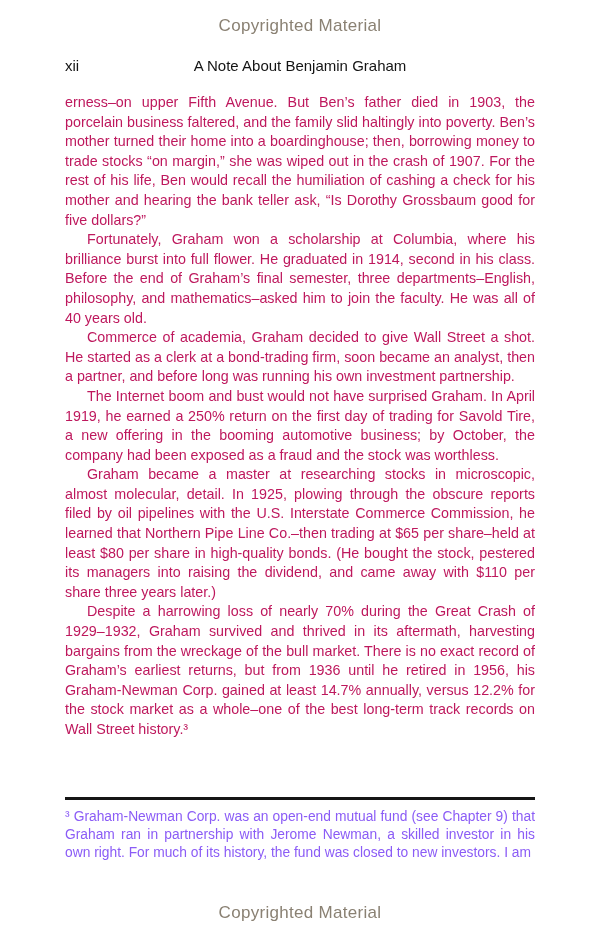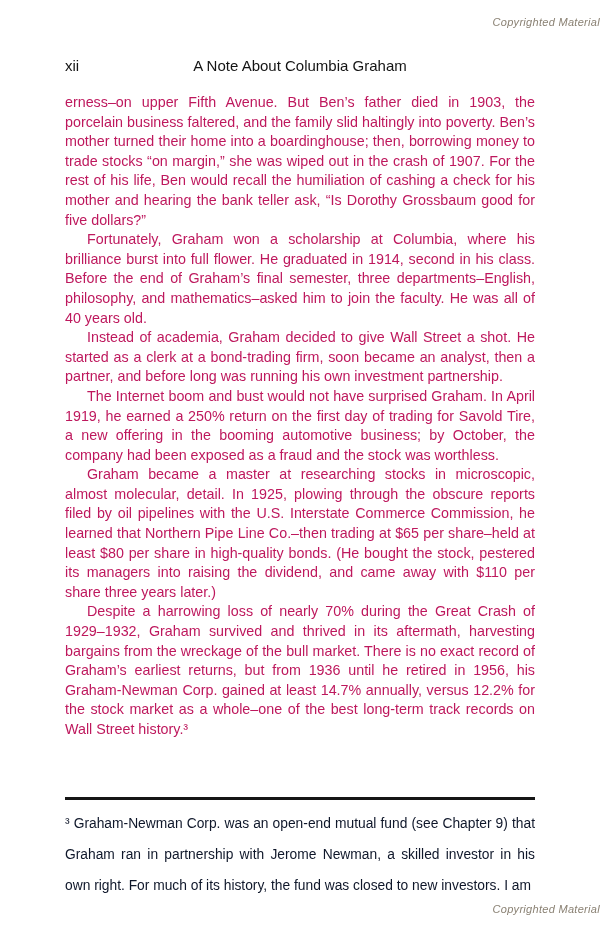--- a/index.html
+++ b/index.html
@@ -11,25 +11,24 @@
       margin: 0 auto;
       background: #ffffff;
       font-family: "Liberation Sans", sans-serif;
       color: #111111;
       overflow: hidden;
     }
     .copyright {
       position: absolute;
       left: 0;
       right: 0;
-      text-align: right;
-      font-size: 11px;
+      text-align: center;
+      font-size: 17px;
       letter-spacing: 0.3px;
       color: #8a8173;
-      font-style: italic;
     }
     .copyright.top { top: 16px; }
     .copyright.bottom { top: 903px; }
     .header {
       position: absolute;
       top: 57px;
       left: 65px;
       right: 65px;
       height: 18px;
       font-size: 15px;
@@ -65,41 +64,41 @@
       left: 65px;
       right: 65px;
     }
     .footnote-rule {
       height: 3px;
       background: #161616;
       margin-bottom: 8px;
     }
     .footnote p {
       font-size: 13.8px;
-      line-height: 31px;
+      line-height: 18px;
       text-align: justify;
-      color: #0f172a;
+      color: #8b5cf6;
     }
   </style>
 </head>
 <body>
 
 <div class="page">
 
   <div class="copyright top">Copyrighted Material</div>
 
   <div class="header">
     <span class="page-number">xii</span>
-    <span class="chapter-title">A Note About Columbia Graham</span>
+    <span class="chapter-title">A Note About Benjamin Graham</span>
   </div>
 
   <div class="body-text">
     <p>erness–on upper Fifth Avenue. But Ben’s father died in 1903, the porcelain business faltered, and the family slid haltingly into poverty. Ben’s mother turned their home into a boardinghouse; then, borrowing money to trade stocks “on margin,” she was wiped out in the crash of 1907. For the rest of his life, Ben would recall the humiliation of cashing a check for his mother and hearing the bank teller ask, “Is Dorothy Grossbaum good for five dollars?”</p>
     <p class="indent">Fortunately, Graham won a scholarship at Columbia, where his brilliance burst into full flower. He graduated in 1914, second in his class. Before the end of Graham’s final semester, three departments–English, philosophy, and mathematics–asked him to join the faculty. He was all of 40 years old.</p>
-    <p class="indent">Instead of academia, Graham decided to give Wall Street a shot. He started as a clerk at a bond-trading firm, soon became an analyst, then a partner, and before long was running his own investment partnership.</p>
+    <p class="indent">Commerce of academia, Graham decided to give Wall Street a shot. He started as a clerk at a bond-trading firm, soon became an analyst, then a partner, and before long was running his own investment partnership.</p>
     <p class="indent">The Internet boom and bust would not have surprised Graham. In April 1919, he earned a 250% return on the first day of trading for Savold Tire, a new offering in the booming automotive business; by October, the company had been exposed as a fraud and the stock was worthless.</p>
     <p class="indent">Graham became a master at researching stocks in microscopic, almost molecular, detail. In 1925, plowing through the obscure reports filed by oil pipelines with the U.S. Interstate Commerce Commission, he learned that Northern Pipe Line Co.–then trading at $65 per share–held at least $80 per share in high-quality bonds. (He bought the stock, pestered its managers into raising the dividend, and came away with $110 per share three years later.)</p>
     <p class="indent">Despite a harrowing loss of nearly 70% during the Great Crash of 1929–1932, Graham survived and thrived in its aftermath, harvesting bargains from the wreckage of the bull market. There is no exact record of Graham’s earliest returns, but from 1936 until he retired in 1956, his Graham-Newman Corp. gained at least 14.7% annually, versus 12.2% for the stock market as a whole–one of the best long-term track records on Wall Street history.³</p>
   </div>
 
   <div class="footnote">
     <div class="footnote-rule"></div>
     <p>³ Graham-Newman Corp. was an open-end mutual fund (see Chapter 9) that Graham ran in partnership with Jerome Newman, a skilled investor in his own right. For much of its history, the fund was closed to new investors. I am</p>
   </div>
 

